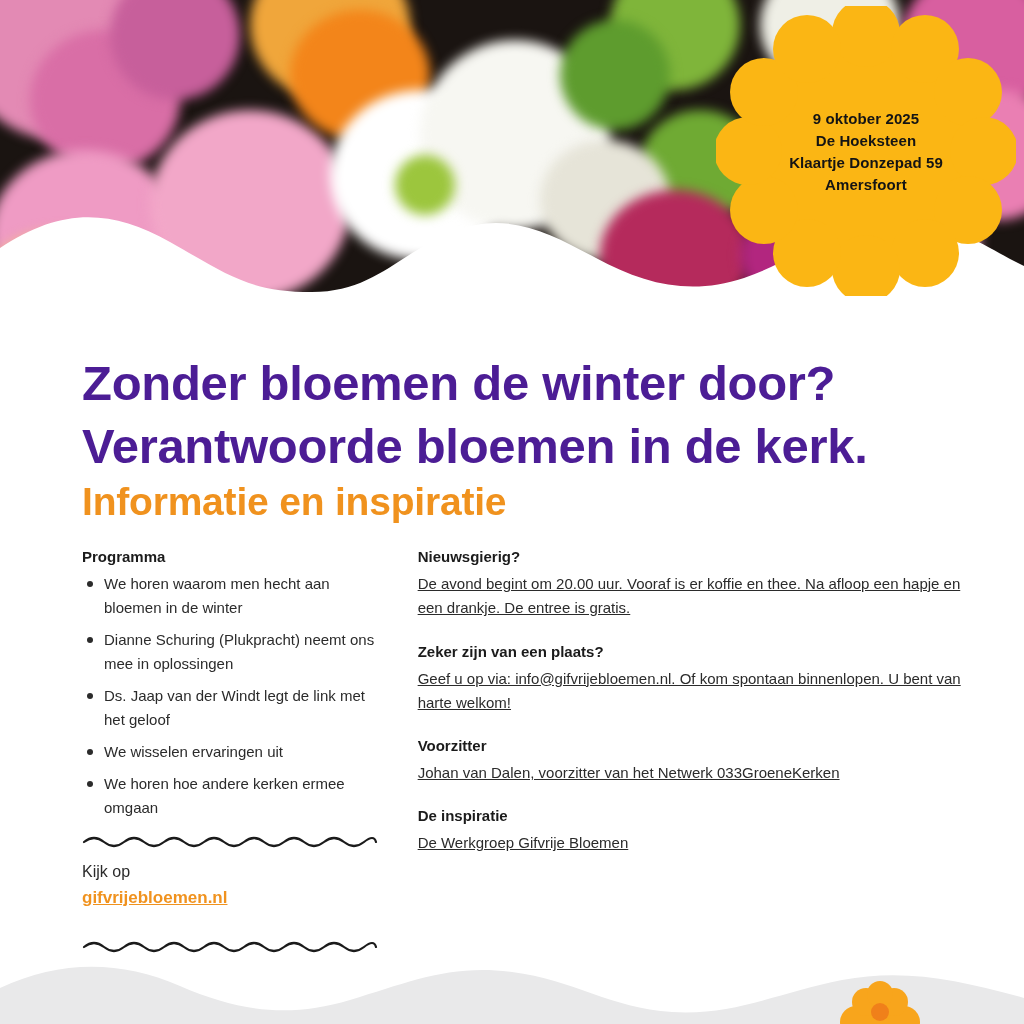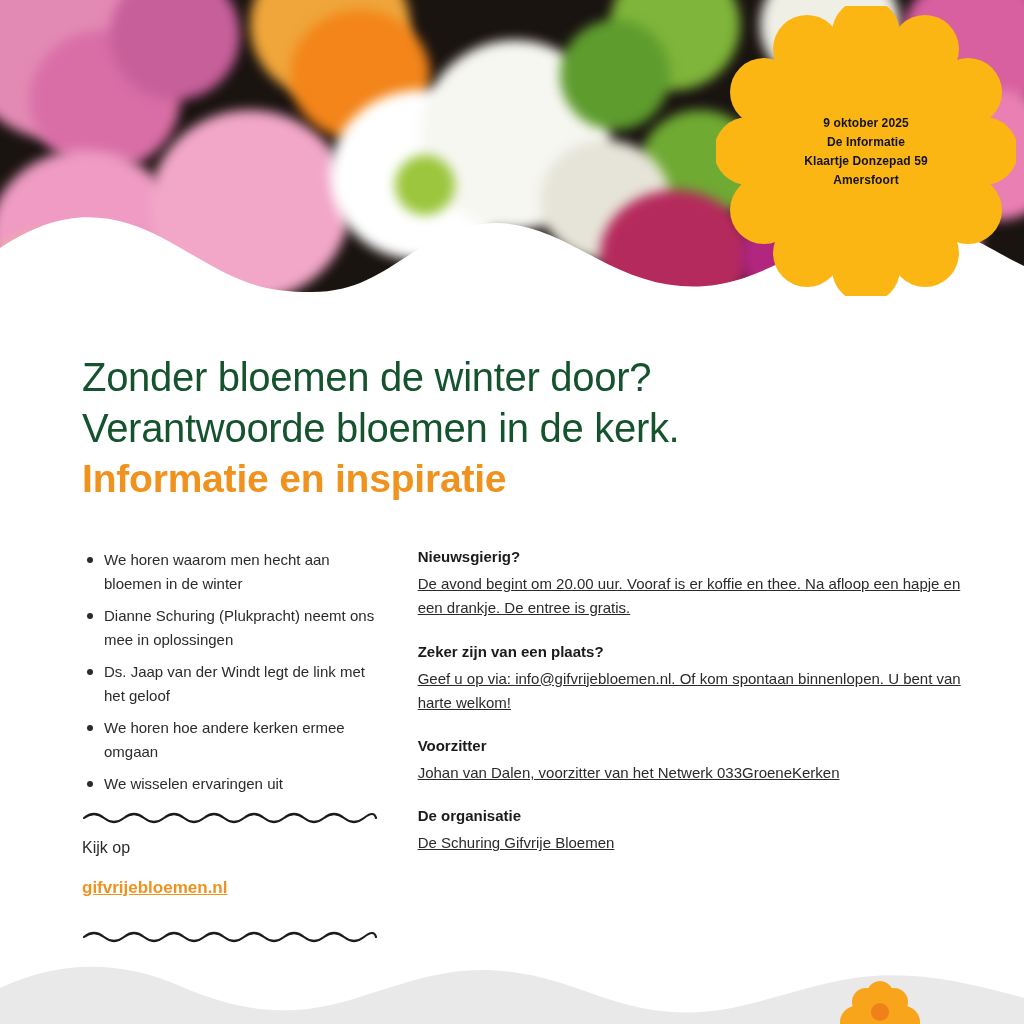--- a/index.html
+++ b/index.html
@@ -47,35 +47,35 @@
   .badge-text {
     position: absolute;
     inset: 0;
     display: flex;
     flex-direction: column;
     align-items: center;
     justify-content: center;
     gap: 5px;
     color: #141414;
     font-weight: bold;
-    font-size: 12px;
+    font-size: 15px;
     letter-spacing: .1px;
     text-align: center;
   }
 
   
   .headings {
     position: absolute;
     left: 82px; top: 352px;
     width: 880px;
   }
   .h-line {
-    font-size: 40px;
-    font-weight: normal;
-    color: #14532d;
+    font-size: 49px;
+    font-weight: bold;
+    color: #4c1d95;
     line-height: 1.28;
     letter-spacing: -0.3px;
   }
   .h-accent {
     font-size: 39px;
     font-weight: bold;
     color: #f0921e;
     line-height: 1.3;
     letter-spacing: -0.2px;
   }
@@ -131,21 +131,21 @@
   .kijk {
     font-size: 16px;
     color: #2b2b2b;
     line-height: 1.5;
   }
   .kijk-link {
     display: block;
     font-size: 17px;
     font-weight: bold;
     color: #f0921e;
-    margin-top: 15px;
+    margin-top: 1px;
     text-decoration: underline;
   }
 
   
   .bottom-wave {
     position: absolute;
     left: 0; bottom: 0;
     width: 1024px; height: 66px;
   }
   .bottom-flower {
@@ -201,41 +201,42 @@
         <circle cx="150" cy="263" r="34"></circle>
         <circle cx="91" cy="247" r="34"></circle>
         <circle cx="48" cy="204" r="34"></circle>
         <circle cx="32" cy="145" r="34"></circle>
         <circle cx="48" cy="86" r="34"></circle>
         <circle cx="91" cy="43" r="34"></circle>
       </g>
     </svg>
     <div class="badge-text">
       <div>9 oktober 2025</div>
-      <div>De Informatie</div>
+      <div>De Hoeksteen</div>
       <div>Klaartje Donzepad 59</div>
       <div>Amersfoort</div>
     </div>
   </div>
 
   <div class="headings">
     <div class="h-line">Zonder bloemen de winter door?</div>
     <div class="h-line">Verantwoorde bloemen in de kerk.</div>
     <div class="h-accent">Informatie en inspiratie</div>
   </div>
 
   <div class="cols">
 
     <div class="col-left">
+      <div class="block-title">Programma</div>
       <ul class="programma">
         <li>We horen waarom men hecht aan bloemen in de winter</li>
         <li>Dianne Schuring (Plukpracht) neemt ons mee in oplossingen</li>
         <li>Ds. Jaap van der Windt legt de link met het geloof</li>
+        <li>We wisselen ervaringen uit</li>
         <li>We horen hoe andere kerken ermee omgaan</li>
-        <li>We wisselen ervaringen uit</li>
       </ul>
 
       <svg class="squiggle" width="296" height="14" viewBox="0 0 296 14">
         <path d="M2,8 Q12,0 22,8 T42,8 T62,8 T82,8 T102,8 T122,8 T142,8 T162,8 T182,8 T202,8 T222,8 T242,8 T262,8 T282,8 T294,8" fill="none" stroke="#1b1b1b" stroke-width="2.2" stroke-linecap="round"></path>
       </svg>
 
       <div class="kijk">
         <span>Kijk op</span>
         <a class="kijk-link" href="#">gifvrijebloemen.nl</a>
       </div>
@@ -252,22 +253,22 @@
       </div>
       <div class="block">
         <div class="block-title">Zeker zijn van een plaats?</div>
         <div class="block-body">Geef u op via: info@gifvrijebloemen.nl. Of kom spontaan binnenlopen. U bent van harte welkom!</div>
       </div>
       <div class="block">
         <div class="block-title">Voorzitter</div>
         <div class="block-body">Johan van Dalen, voorzitter van het Netwerk 033GroeneKerken</div>
       </div>
       <div class="block">
-        <div class="block-title">De organisatie</div>
-        <div class="block-body">De Schuring Gifvrije Bloemen</div>
+        <div class="block-title">De inspiratie</div>
+        <div class="block-body">De Werkgroep Gifvrije Bloemen</div>
       </div>
     </div>
   </div>
 
   <svg class="bottom-wave" viewBox="0 0 1024 66" preserveAspectRatio="none">
     <path d="M0,30 C60,2 120,2 180,28 C240,54 290,60 350,42 C410,24 450,6 512,14 C574,22 610,50 672,54 C734,58 780,34 842,22 C904,10 960,22 1024,40 L1024,66 L0,66 Z" fill="#e9e9ea"></path>
   </svg>
 
   <svg class="bottom-flower" viewBox="0 0 96 48">
     <g fill="#f8a51c">

